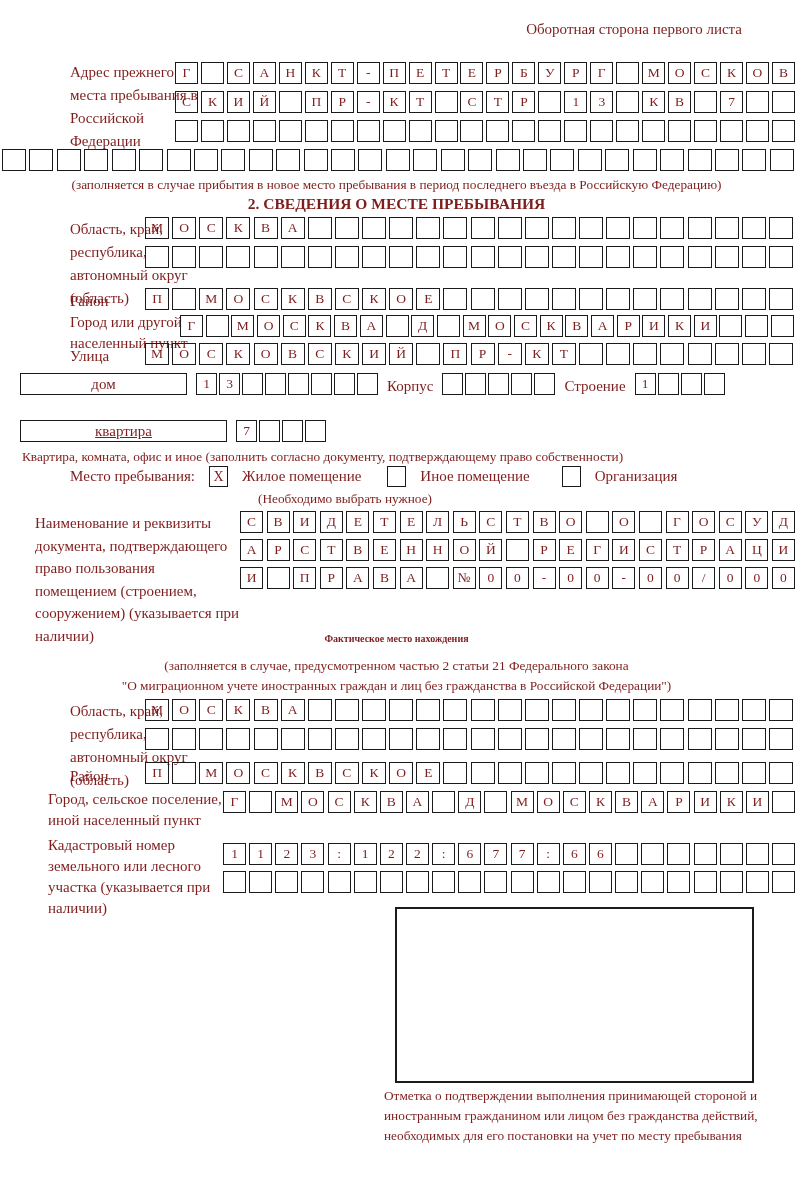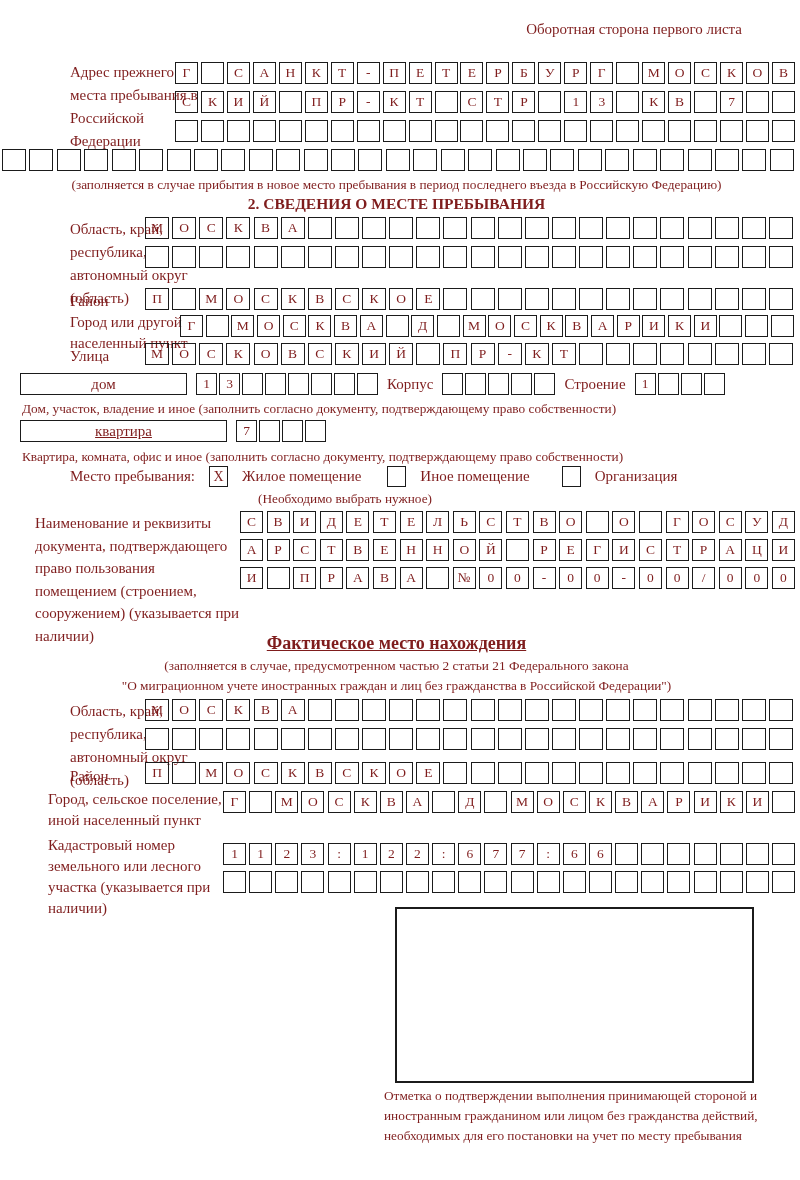--- a/index.html
+++ b/index.html
@@ -277,21 +277,21 @@
       <div class="cell"></div>
       <div class="cell"></div>
       <div class="cell"></div>
       <div class="cell"></div>
       <div class="cell"></div>
       <div class="cell"></div>
       <div class="cell"></div>
       <div class="cell"></div>
     </div>
 
-  <div class="abs houserow" style="left:20px;top:373px;">
+  <div class="abs houserow" style="left:20px;top:373px;align-items:flex-end;">
     <div class="labelbox" style="width:165px;">дом</div>
     <div class="row-gap">
         <div class="cell">1</div>
         <div class="cell">3</div>
         <div class="cell"></div>
         <div class="cell"></div>
         <div class="cell"></div>
         <div class="cell"></div>
         <div class="cell"></div>
         <div class="cell"></div>
@@ -305,21 +305,20 @@
         <div class="cell"></div>
       </div>
     <div>Строение</div>
     <div class="row-gap">
         <div class="cell">1</div>
         <div class="cell"></div>
         <div class="cell"></div>
         <div class="cell"></div>
       </div>
   </div>
-  <div class="abs caption" style="left:22px;top:401px;">Дом, участок, владение и иное (заполнить согласно документу, подтверждающему право собственности)</div>
 
   <div class="abs houserow" style="left:20px;top:420px;">
     <div class="labelbox" style="width:205px;text-decoration:underline;">квартира</div>
     <div class="row-gap">
         <div class="cell">7</div>
         <div class="cell"></div>
         <div class="cell"></div>
         <div class="cell"></div>
       </div>
   </div>
@@ -400,21 +399,21 @@
       <div class="cell">0</div>
       <div class="cell">-</div>
       <div class="cell">0</div>
       <div class="cell">0</div>
       <div class="cell">/</div>
       <div class="cell">0</div>
       <div class="cell">0</div>
       <div class="cell">0</div>
     </div>
 
-  <div class="abs heading center" style="top:633px;font-size:18px;text-decoration:underline;">Фактическое место нахождения</div>
+  <div class="abs heading center" style="top:633px;font-size:10px;">Фактическое место нахождения</div>
   <div class="abs caption center" style="top:658px;">(заполняется в случае, предусмотренном частью 2 статьи 21 Федерального закона</div>
   <div class="abs caption center" style="top:678px;">"О миграционном учете иностранных граждан и лиц без гражданства в Российской Федерации")</div>
 
   <div class="abs label" style="left:70px;top:700px;width:130px;">Область, край, республика, автономный округ (область)</div>
   <div class="abs row wide" style="left:145px;top:699px;width:648px;">
       <div class="cell">М</div>
       <div class="cell">О</div>
       <div class="cell">С</div>
       <div class="cell">К</div>
       <div class="cell">В</div>

